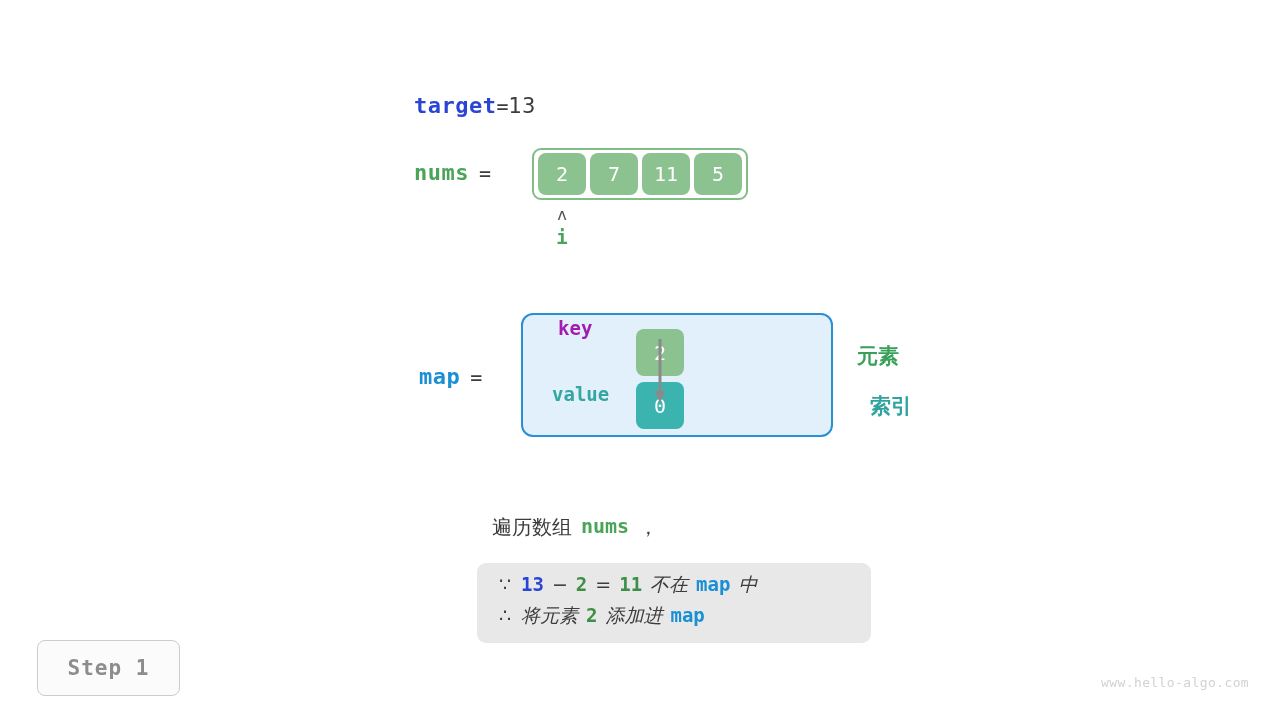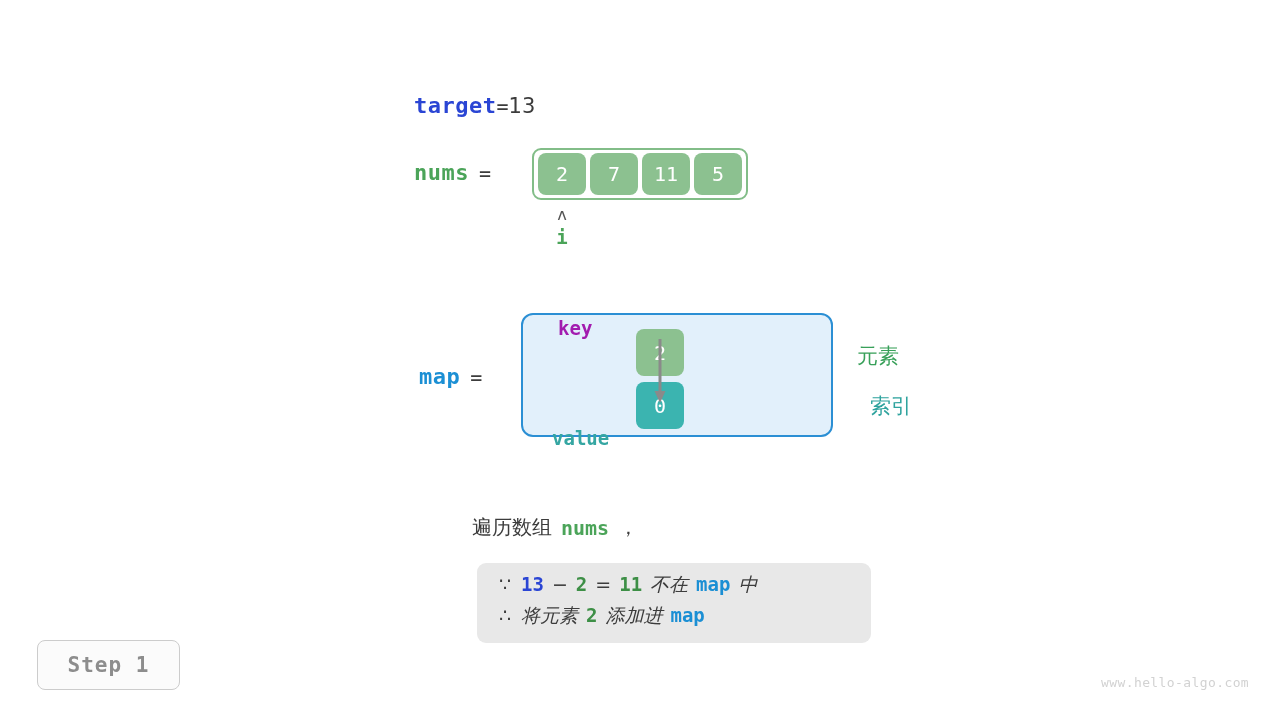--- a/index.html
+++ b/index.html
@@ -157,21 +157,20 @@
   }
   #key-label {
     left: 35px;
     top: 2px;
     color: #a21caf;
   }
   #value-label {
     left: 29px;
     top: 68px;
     color: #35a6a2;
-    margin-top: 44px;
   }
 
   .map-cell {
     position: absolute;
     width: 48px;
     height: 47px;
     border-radius: 8px;
     color: #ffffff;
     font-family: "DejaVu Sans Mono", monospace;
     font-size: 20px;
@@ -197,42 +196,42 @@
     top: 24px;
     width: 14px;
     height: 66px;
     pointer-events: none;
   }
 
   
   .legend {
     position: absolute;
     font-family: "DejaVu Sans", sans-serif;
-    font-weight: normal;
+    font-weight: bold;
     font-size: 21px;
     white-space: nowrap;
   }
   #legend-element {
     left: 857px;
     top: 342px;
     color: #38a059;
   }
   #legend-index {
     left: 870px;
     top: 392px;
     color: #2fa39e;
   }
 
   
   #caption-line {
     position: absolute;
-    left: 472px;
+    left: 492px;
     top: 514px;
     display: flex;
-    align-items: center;
+    align-items: flex-start;
     gap: 9px;
     white-space: nowrap;
   }
   #caption-line .cn {
     font-family: "DejaVu Sans", sans-serif;
     font-size: 20px;
     color: #3c3c3c;
   }
   #caption-line .code-green {
     font-family: "DejaVu Sans Mono", monospace;
@@ -300,21 +299,21 @@
     font-size: 19px;
     color: #1b8fd4;
   }
 
   
   #step-badge {
     position: absolute;
     left: 37px;
     top: 640px;
     width: 143px;
-    height: 50px;
+    height: 56px;
     box-sizing: border-box;
     border: 1px solid #cccccc;
     border-radius: 8px;
     background: #fbfbfb;
     display: flex;
     align-items: center;
     justify-content: center;
   }
   #step-badge .txt {
     font-family: "DejaVu Sans Mono", monospace;

